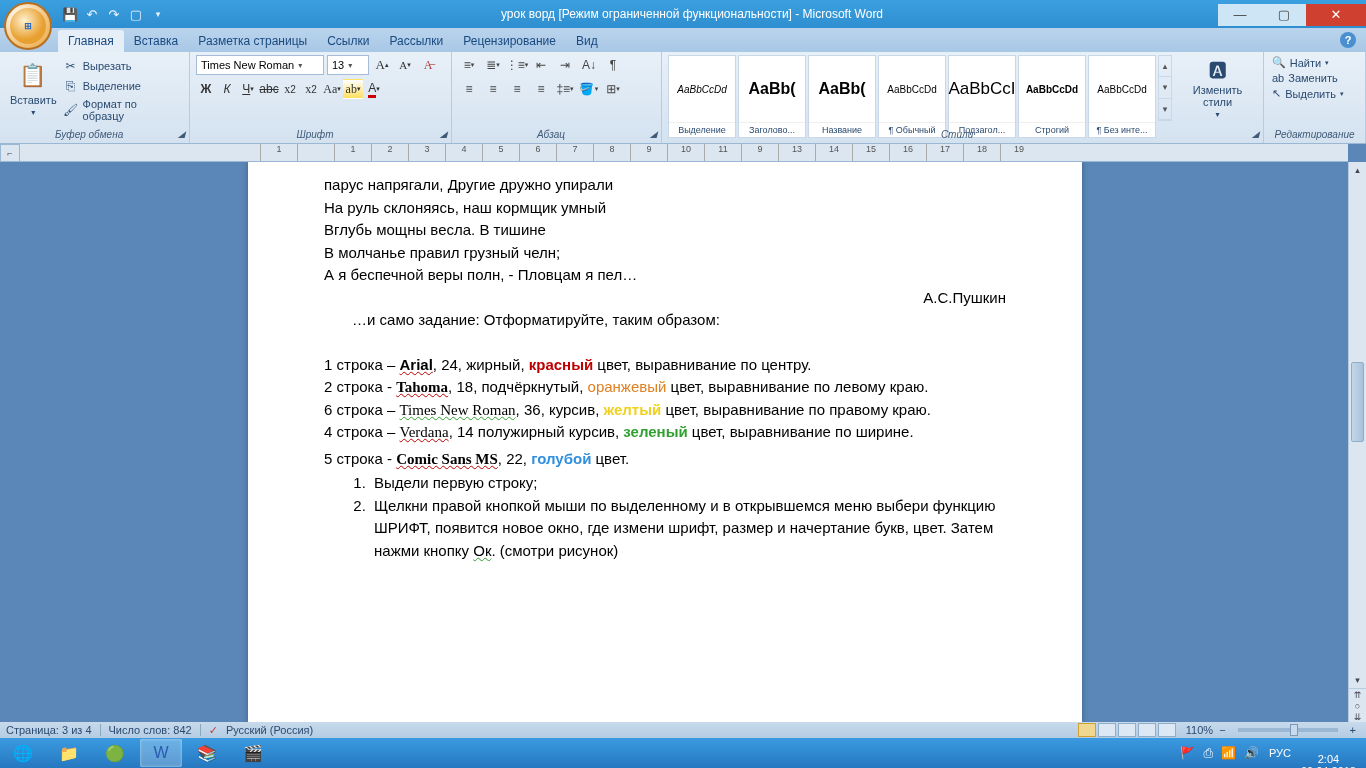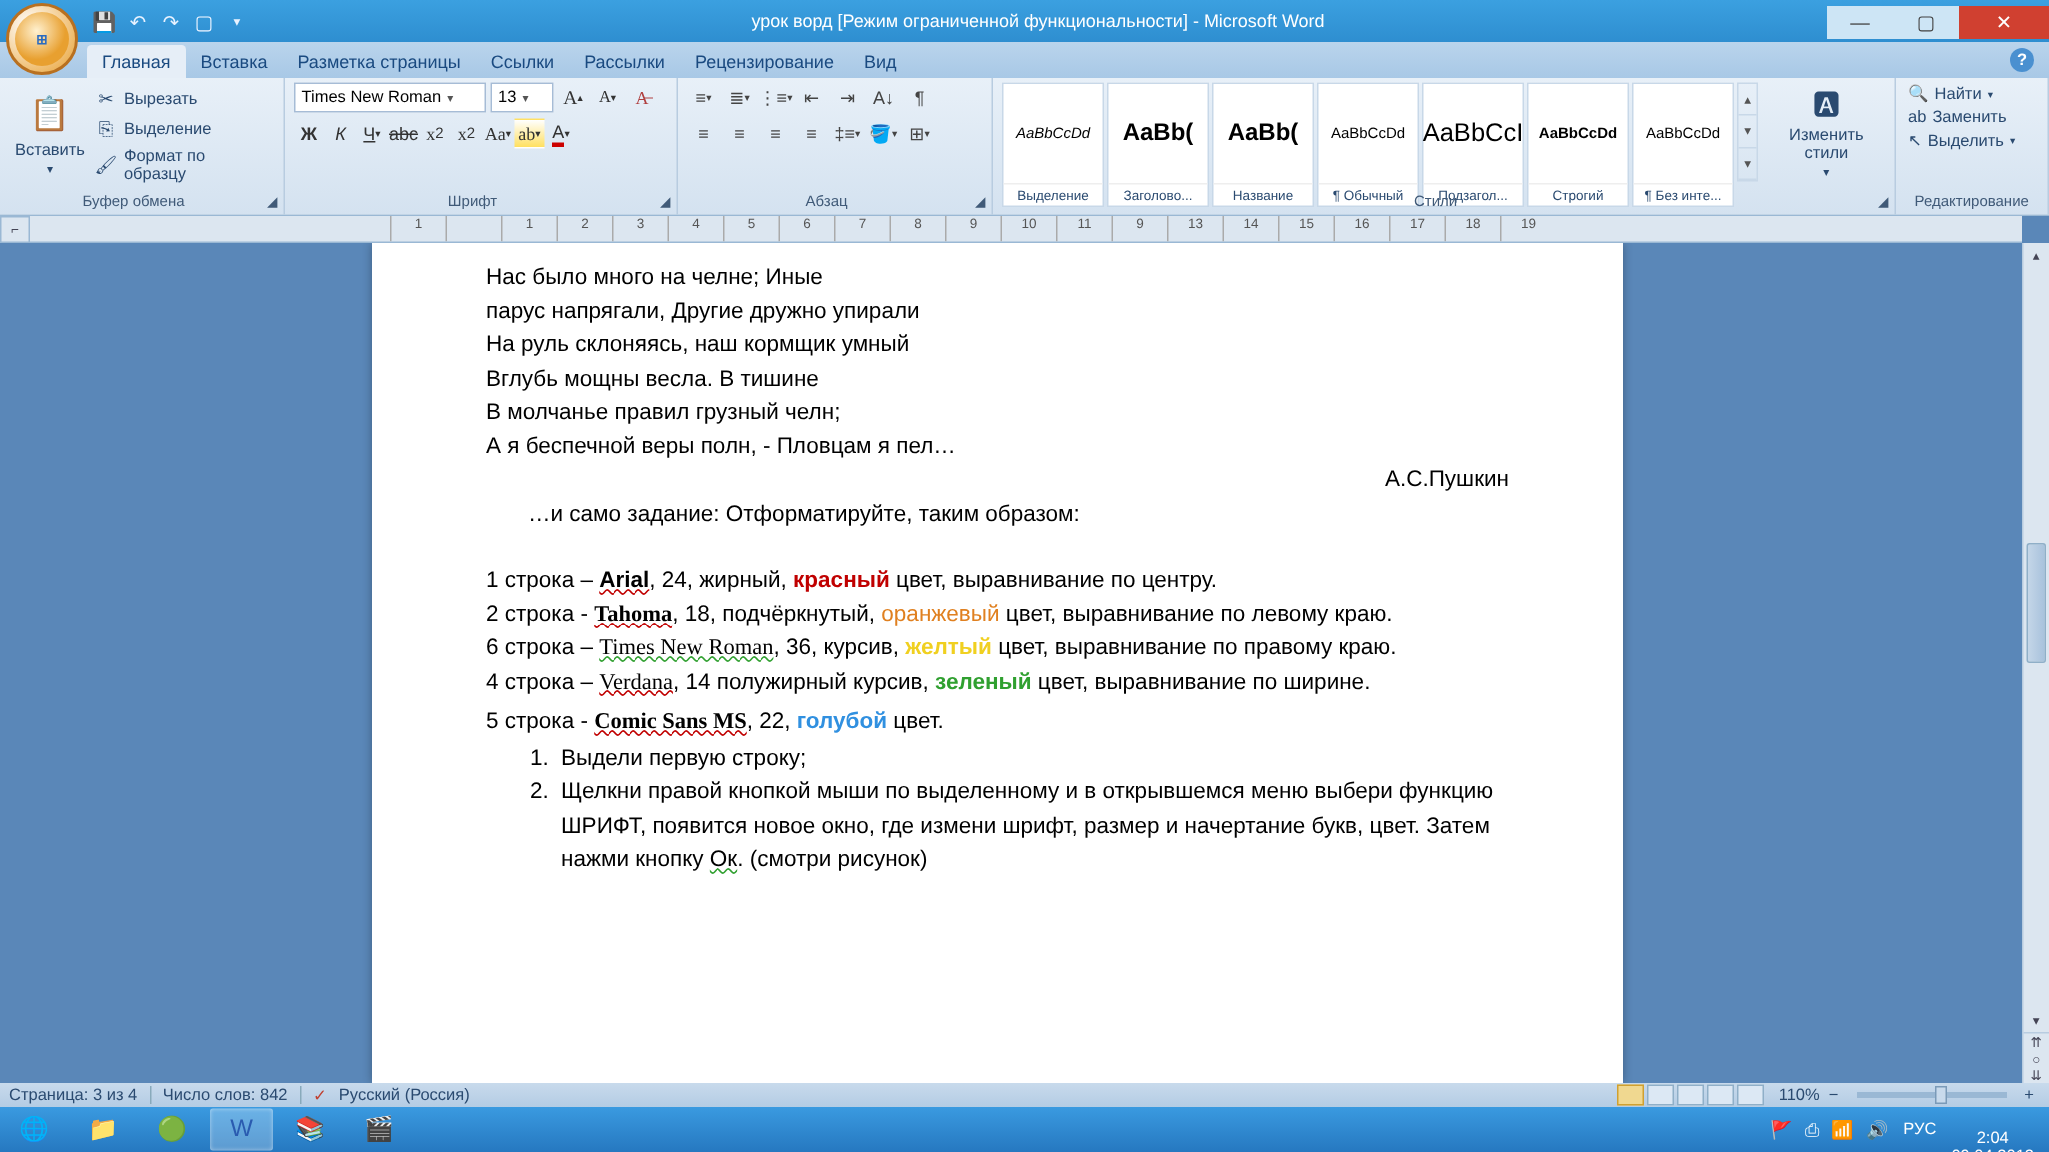--- a/index.html
+++ b/index.html
@@ -18,21 +18,21 @@
 
 
 .tabs-row { height: 24px; background: linear-gradient(#bad4ec, #a8c8e6); display: flex; align-items: flex-end; padding-left: 58px; font-size: 12px; position:relative; }
 .tab { padding: 4px 10px; color: #1a4a80; cursor: default; }
 .tab.active { background: #e6eef7; border-radius: 3px 3px 0 0; color: #1a4a80; }
 .help-icon { position:absolute; right:10px; top:4px; width:16px; height:16px; border-radius:50%; background:#4a90d0; color:#fff; font-size:11px; display:flex; align-items:center; justify-content:center; font-weight:bold; }
 
 
 .ribbon { height: 92px; background: linear-gradient(#e8f0f8, #d4e2f0); display: flex; border-bottom: 1px solid #9ab8d4; }
 .group { border-right: 1px solid #b8cce0; padding: 3px 6px 0 6px; display: flex; flex-direction: column; position:relative; }
-.group-label { font-size: 10px; color: #405a78; text-align: center; padding: 2px 0; position:absolute; bottom:1px; left:0; right:0; }
+.group-label { font-size: 10px; color: #405a78; text-align: center; padding: 2px 0; position:absolute; bottom:1px; left:0; right:0;font-style:italic; }
 .group-label .dlg { float:right; margin-right:4px; font-size:9px; color:#405a78; }
 
 .big-btn { display: flex; flex-direction: column; align-items: center; justify-content: center; padding: 2px 4px; font-size: 11px; color: #2a4a70; gap:2px; }
 .big-btn .ico { width: 32px; height: 32px; display: flex; align-items: center; justify-content: center; font-size: 22px; }
 
 .clip-items { display: flex; flex-direction: column; gap: 2px; font-size: 11px; color: #2a4a70; padding-top:2px; }
 .clip-item { display: flex; align-items: center; gap: 4px; padding:1px 2px; }
 .clip-item .mini-ico { width: 16px; height:16px; display:flex; align-items:center; justify-content:center; font-size:12px; }
 
 .font-row { display: flex; gap: 3px; align-items: center; }
@@ -325,21 +325,20 @@
     <div class="v-scroll-down">▾</div>
     <div class="v-browse">
       <div>⇈</div>
       <div>○</div>
       <div>⇊</div>
     </div>
   </div>
 
   <div class="page">
     <div class="doc-text">
-      <p>Нас было много на челне; Иные</p>
       <p>парус напрягали, Другие дружно упирали</p>
       <p>На руль склоняясь, наш кормщик умный</p>
       <p>Вглубь мощны весла. В тишине</p>
       <p>В молчанье правил грузный челн;</p>
       <p><span>А я беспечной веры полн,  - Пловцам я пел…</span></p>
       <p class="author">А.С.Пушкин</p>
       <p class="task-intro">…и само задание: Отформатируйте, таким образом:</p>
 
       <div class="fmt-list">
         <p><span>1 строка – </span><b class="wavyred" style="font-family:Arial;">Arial</b><span>, 24, жирный, </span><span class="red">красный</span><span> цвет,  выравнивание по центру.</span></p>

